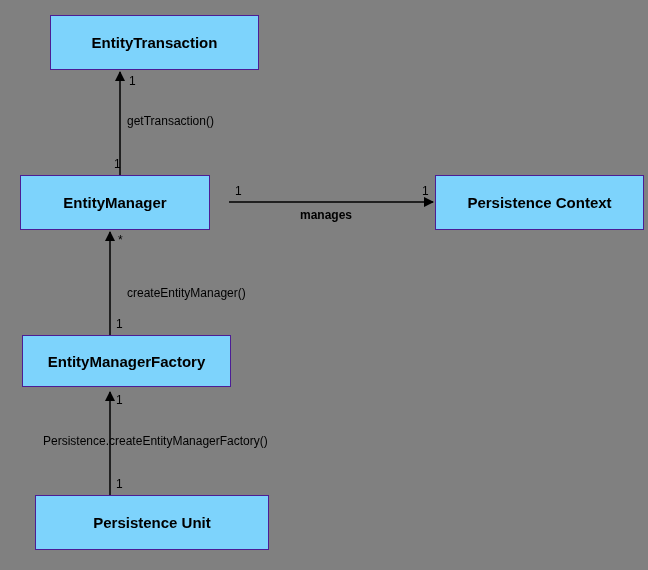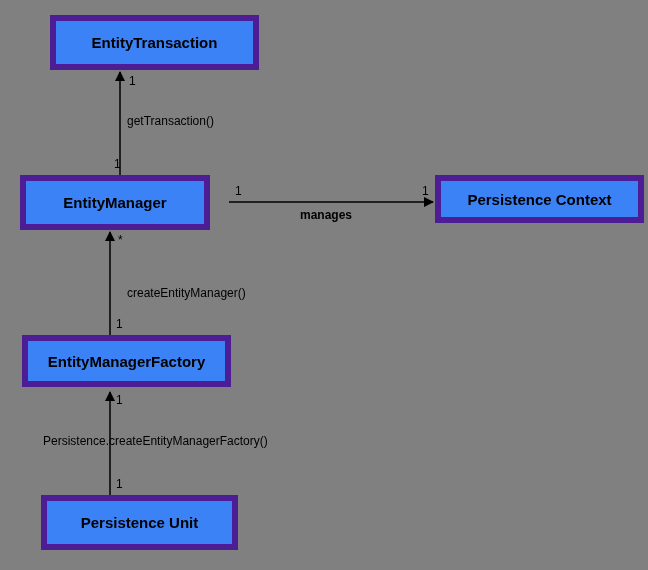--- a/index.html
+++ b/index.html
@@ -7,22 +7,22 @@
     padding: 0;
     background: #808080;
     font-family: Arial, sans-serif;
     width: 648px;
     height: 570px;
     position: relative;
     overflow: hidden;
   }
   .box {
     position: absolute;
-    background: #3b82f6;
-    border: 6px solid #4c1d95;
+    background: #7dd3fc;
+    border: 1px solid #4c1d95;
     display: flex;
     align-items: center;
     justify-content: center;
     font-weight: bold;
     font-size: 15px;
     box-sizing: border-box;
     padding: 4px;
     text-align: center;
   }
   .label {
@@ -40,25 +40,25 @@
     pointer-events: none;
   }
 </style>
 </head>
 <body>
 
 <div class="box" style="left:50px; top:15px; width:209px; height:55px;">EntityTransaction</div>
 
 <div class="box" style="left:20px; top:175px; width:190px; height:55px;">EntityManager</div>
 
-<div class="box" style="left:435px; top:175px; width:209px; height:48px;">Persistence Context</div>
+<div class="box" style="left:435px; top:175px; width:209px; height:55px;">Persistence Context</div>
 
 <div class="box" style="left:22px; top:335px; width:209px; height:52px;">EntityManagerFactory</div>
 
-<div class="box" style="left:41px; top:495px; width:197px; height:55px;">Persistence Unit</div>
+<div class="box" style="left:35px; top:495px; width:234px; height:55px;">Persistence Unit</div>
 
 <span class="label" style="left:129px; top:74px;">1</span>
 <span class="label" style="left:114px; top:157px;">1</span>
 <span class="label" style="left:127px; top:114px;text-align:right;">getTransaction()</span>
 
 <span class="label" style="left:235px; top:184px;">1</span>
 <span class="label" style="left:422px; top:184px;">1</span>
 <span class="label" style="left:300px; top:208px;font-weight:bold;">manages</span>
 
 <span class="label" style="left:118px; top:233px;">*</span>

